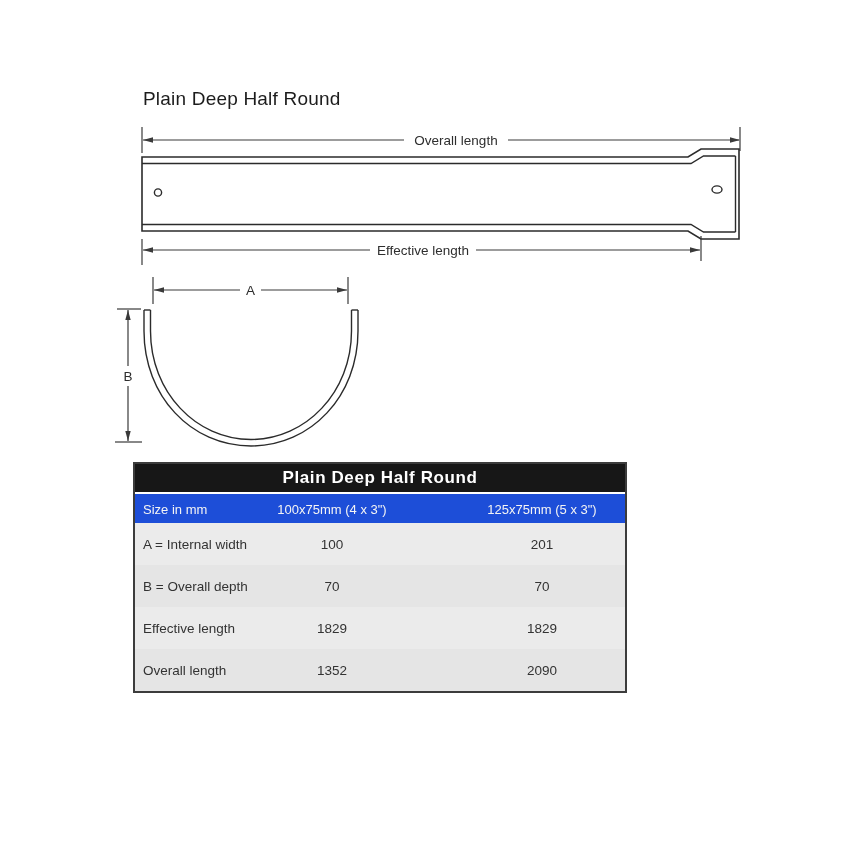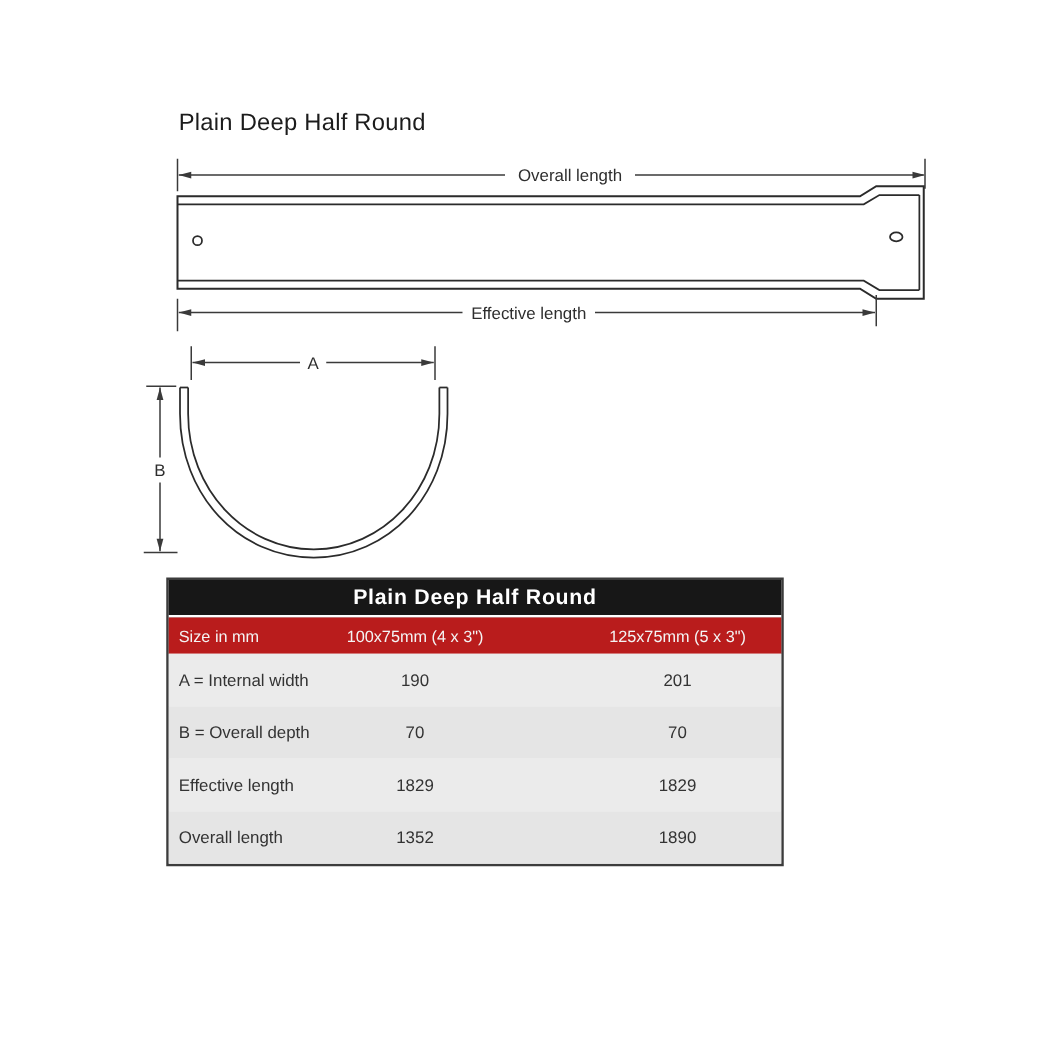--- a/index.html
+++ b/index.html
@@ -23,21 +23,21 @@
   .spec-table{
     position:absolute;left:133px;top:462px;width:494px;
     border:2px solid #3c3c3c;background:#fff;box-sizing:border-box;
   }
   .t-title{
     background:#171717;color:#ffffff;font-weight:bold;font-size:17px;
     letter-spacing:.6px;text-align:center;height:28px;line-height:28px;
     border-bottom:2px solid #ffffff;
   }
   .t-head{
-    background:#b91c1c;color:#f4f4f4;height:29px;position:relative;font-size:13px;
+    background:#1d4ed8;color:#f4f4f4;height:29px;position:relative;font-size:13px;
   }
   .t-row{height:42px;position:relative;font-size:13.5px;color:#333333;text-decoration:underline;}
   .t-row.light{background:#ebebeb;}
   .t-row.dark{background:#e5e5e5;}
   .cell-label{position:absolute;left:8px;top:50%;transform:translateY(-50%);white-space:nowrap;}
   .cell-v1{position:absolute;left:197px;top:50%;transform:translate(-50%,-50%);white-space:nowrap;}
   .cell-v2{position:absolute;left:407px;top:50%;transform:translate(-50%,-50%);white-space:nowrap;}
 </style>
 </head>
 <body>
@@ -113,34 +113,34 @@
   <div class="t-title">Plain Deep Half Round</div>
 
   <div class="t-head">
     <span class="cell-label">Size in mm</span>
     <span class="cell-v1">100x75mm (4 x 3")</span>
     <span class="cell-v2">125x75mm (5 x 3")</span>
   </div>
 
   <div class="t-row light">
     <span class="cell-label">A = Internal width</span>
-    <span class="cell-v1">190</span>
+    <span class="cell-v1">100</span>
     <span class="cell-v2">201</span>
   </div>
 
   <div class="t-row dark">
     <span class="cell-label">B = Overall depth</span>
     <span class="cell-v1">70</span>
     <span class="cell-v2">70</span>
   </div>
 
   <div class="t-row light">
     <span class="cell-label">Effective length</span>
     <span class="cell-v1">1829</span>
     <span class="cell-v2">1829</span>
   </div>
 
   <div class="t-row dark">
     <span class="cell-label">Overall length</span>
     <span class="cell-v1">1352</span>
-    <span class="cell-v2">1890</span>
+    <span class="cell-v2">2090</span>
   </div>
 </div>
 
 </body></html>

